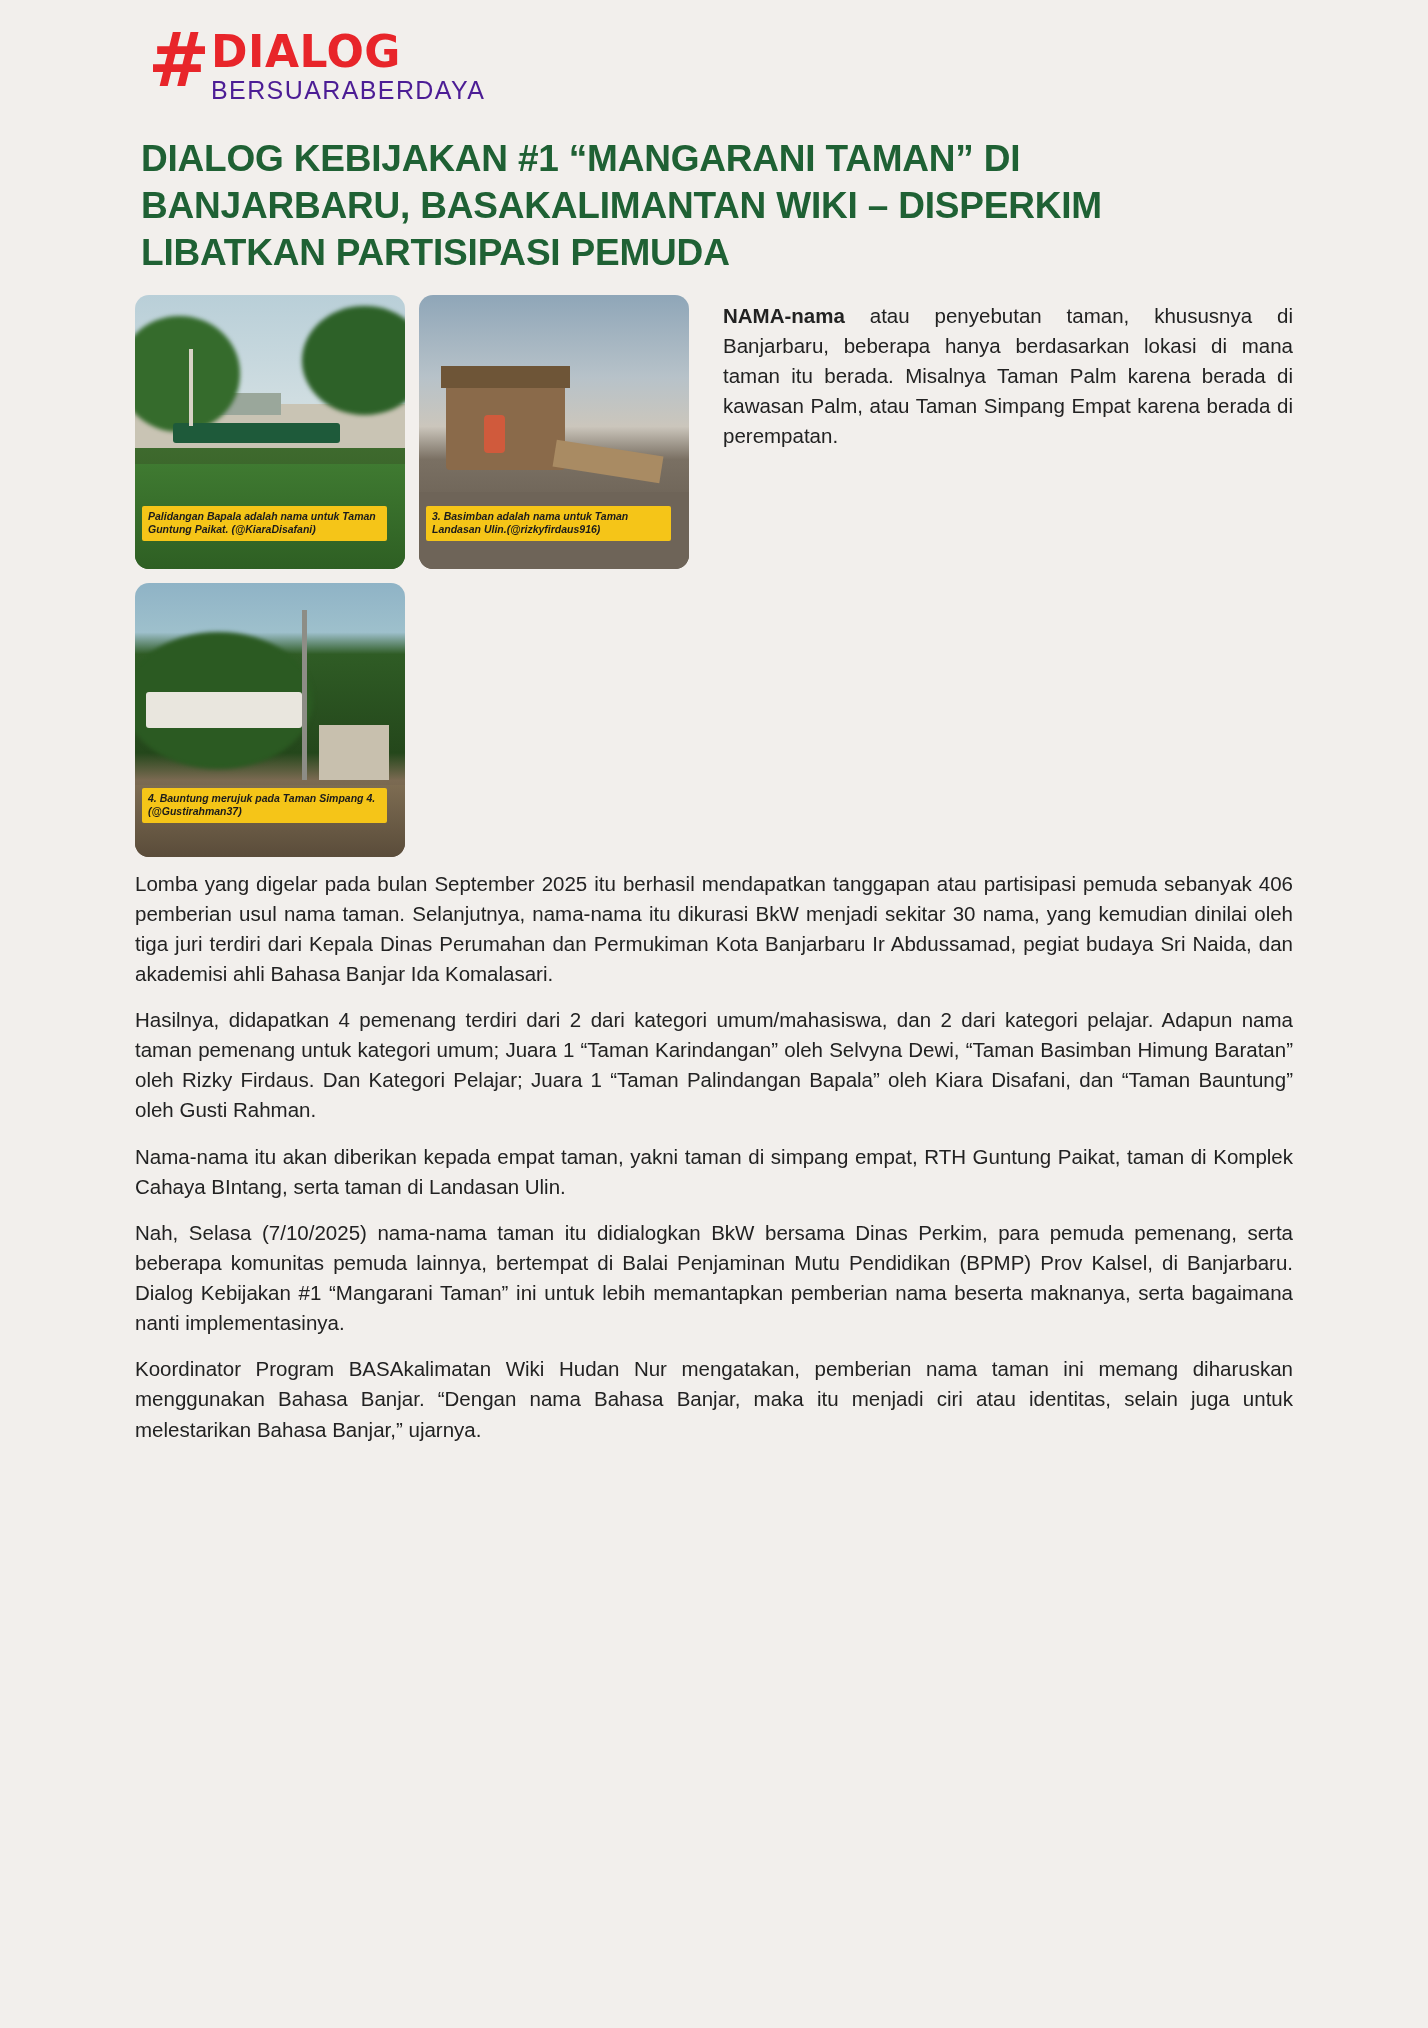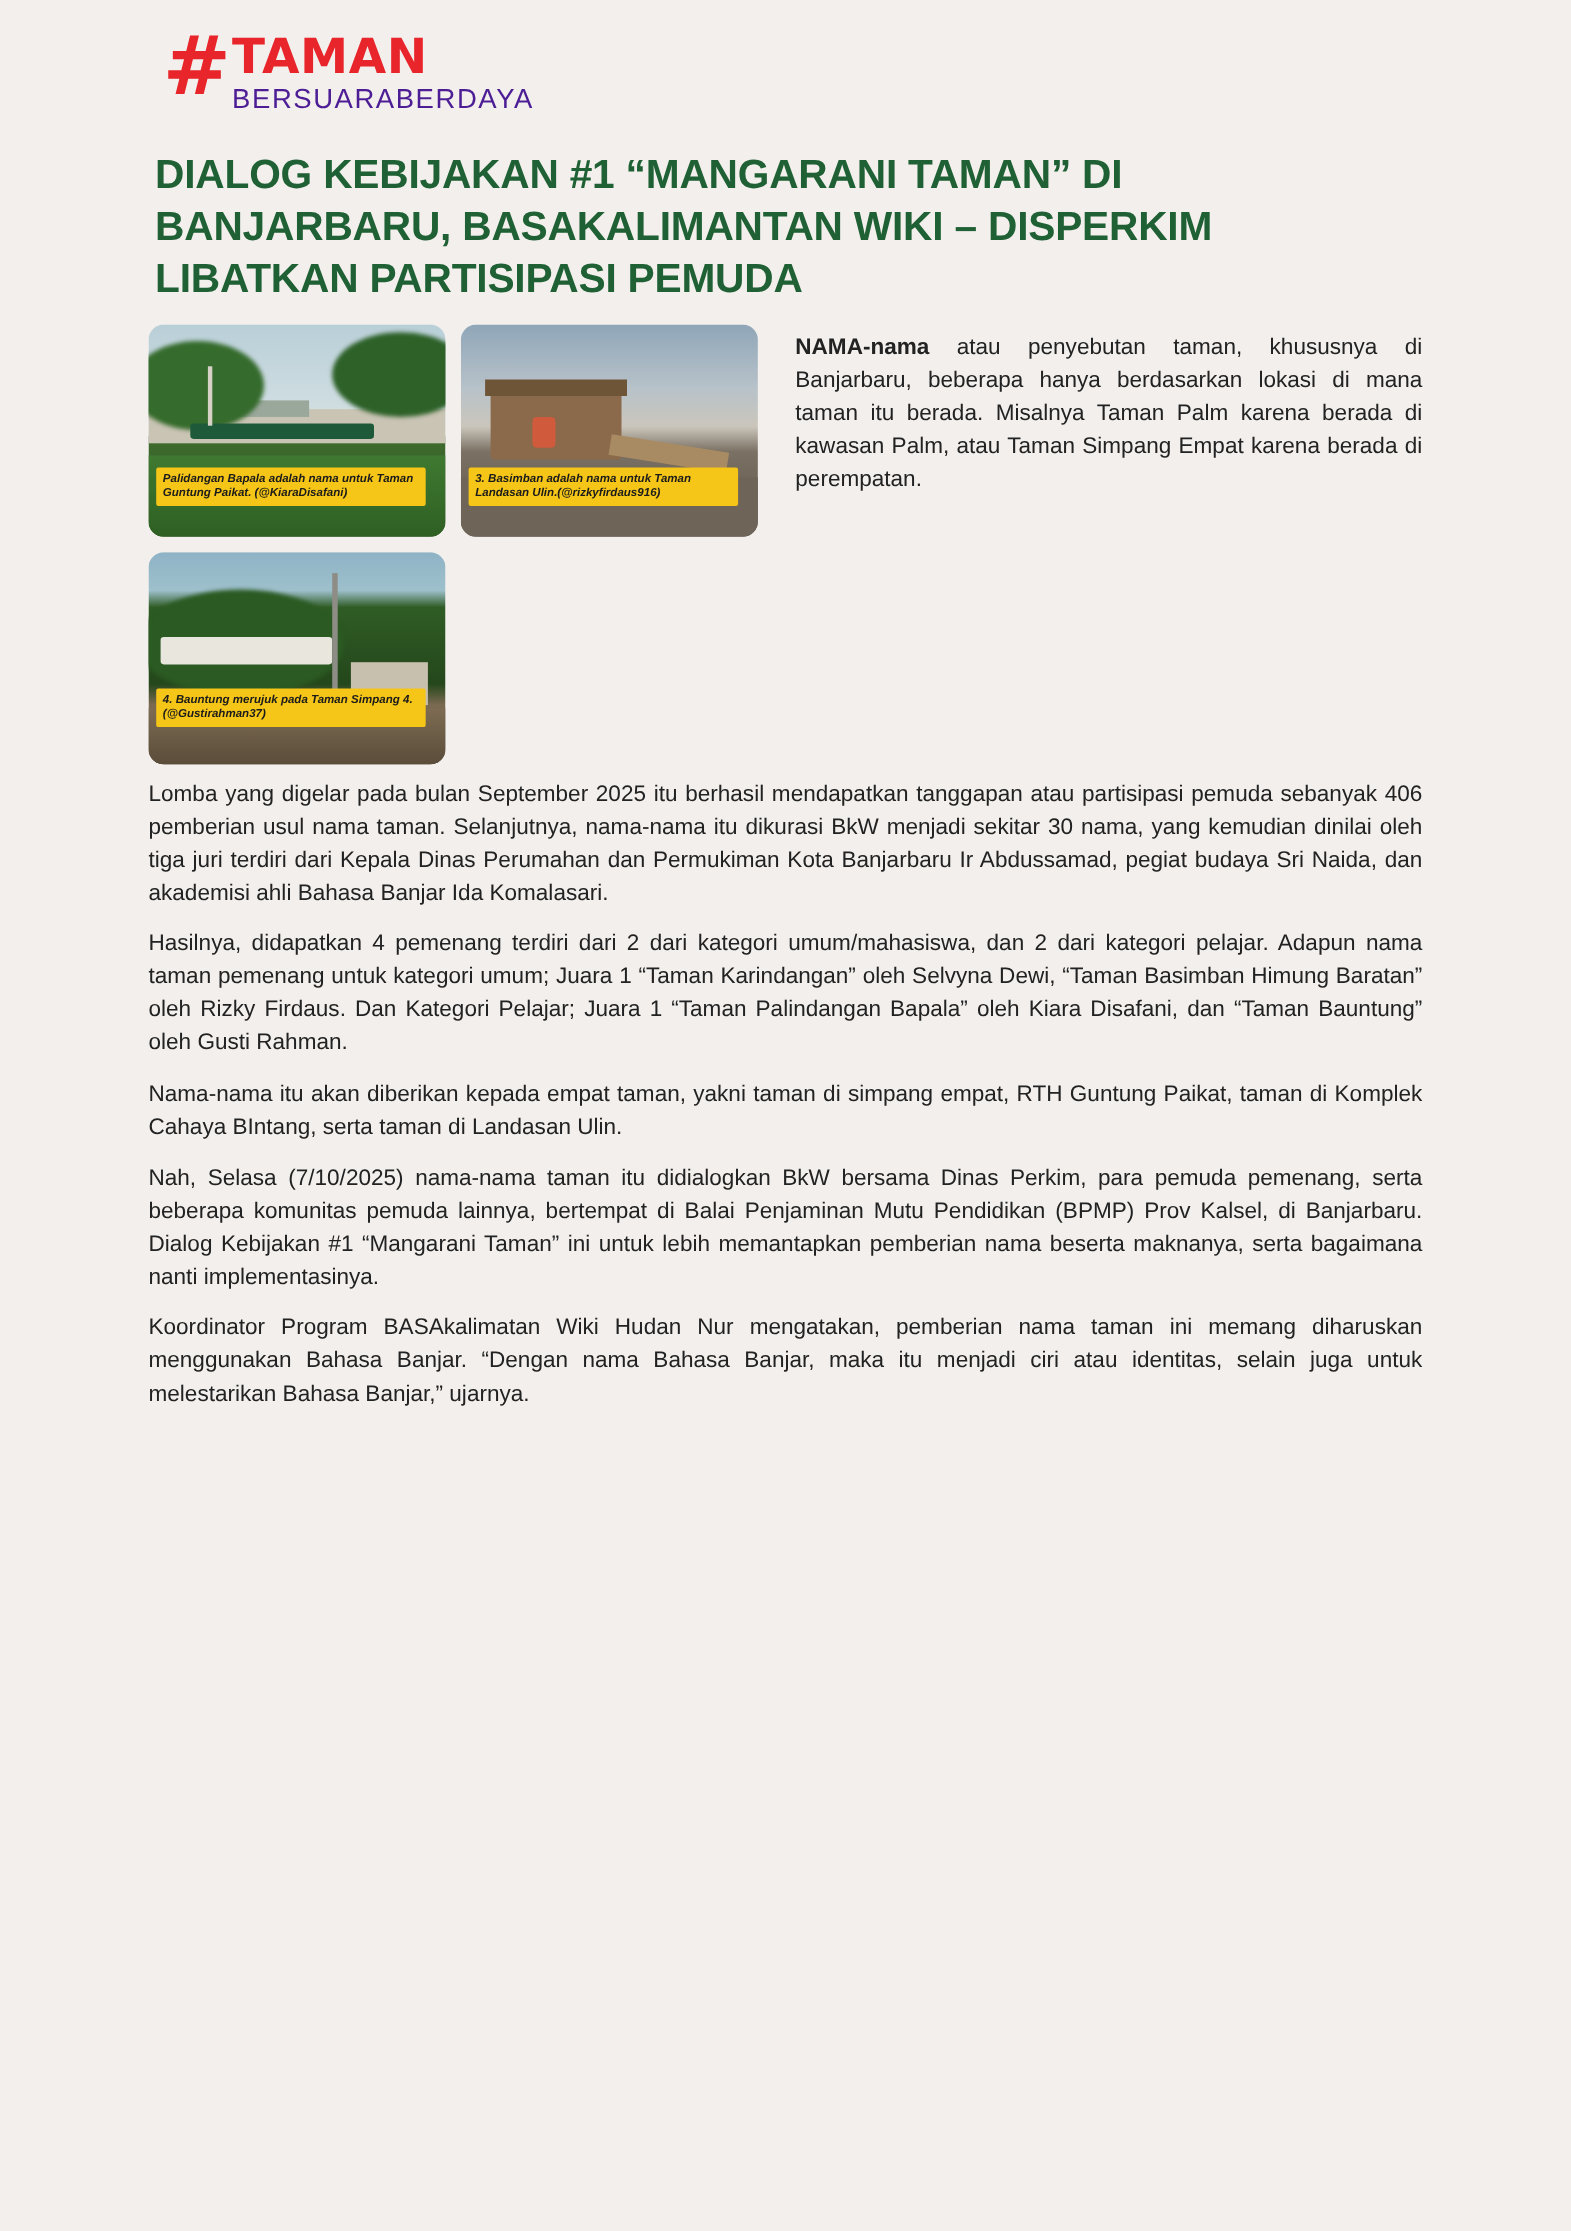--- a/index.html
+++ b/index.html
@@ -74,21 +74,21 @@
   }
   .photo-grid {
     display: grid;
     grid-template-columns: 270px 270px;
     grid-gap: 14px;
     flex: 0 0 auto;
   }
   .photo {
     position: relative;
     width: 270px;
-    height: 193px;
+    height: 274px;
     border-radius: 14px;
     overflow: hidden;
   }
   .cap {
     position: absolute;
     left: 7px;
     bottom: 28px;
     right: 18px;
     background: #f5c518;
     color: #1b1b1b;
@@ -129,21 +129,21 @@
 </style>
 </head>
 <body>
 
 <div class="page">
   <div class="inner">
 
     <div class="logo-row">
       <div class="hash">#</div>
       <div class="logo-words">
-        <div class="logo-pemuda">TAMAN</div>
+        <div class="logo-pemuda">DIALOG</div>
         <div class="logo-sub">BERSUARABERDAYA</div>
       </div>
     </div>
 
     <h1 class="headline">DIALOG KEBIJAKAN #1 “MANGARANI TAMAN” DI BANJARBARU, BASAKALIMANTAN WIKI – DISPERKIM LIBATKAN PARTISIPASI PEMUDA</h1>
 
     <div class="top-block">
 
       <div class="photo-grid">
 

